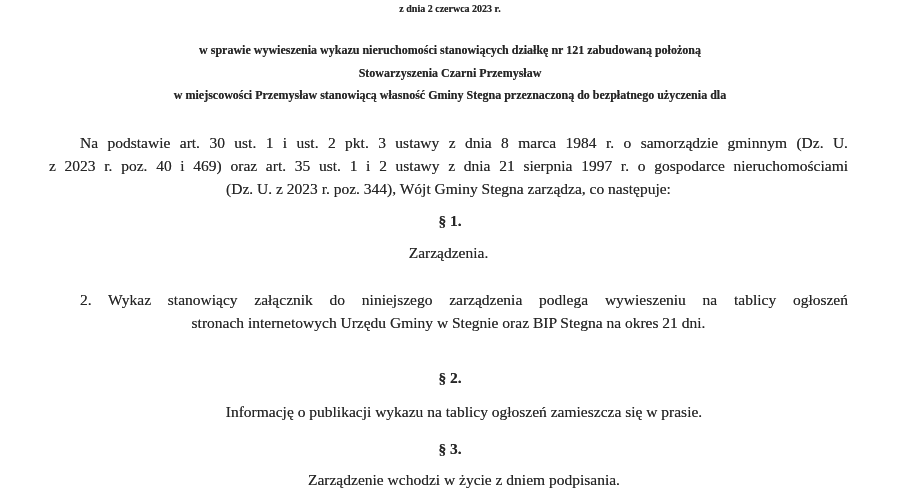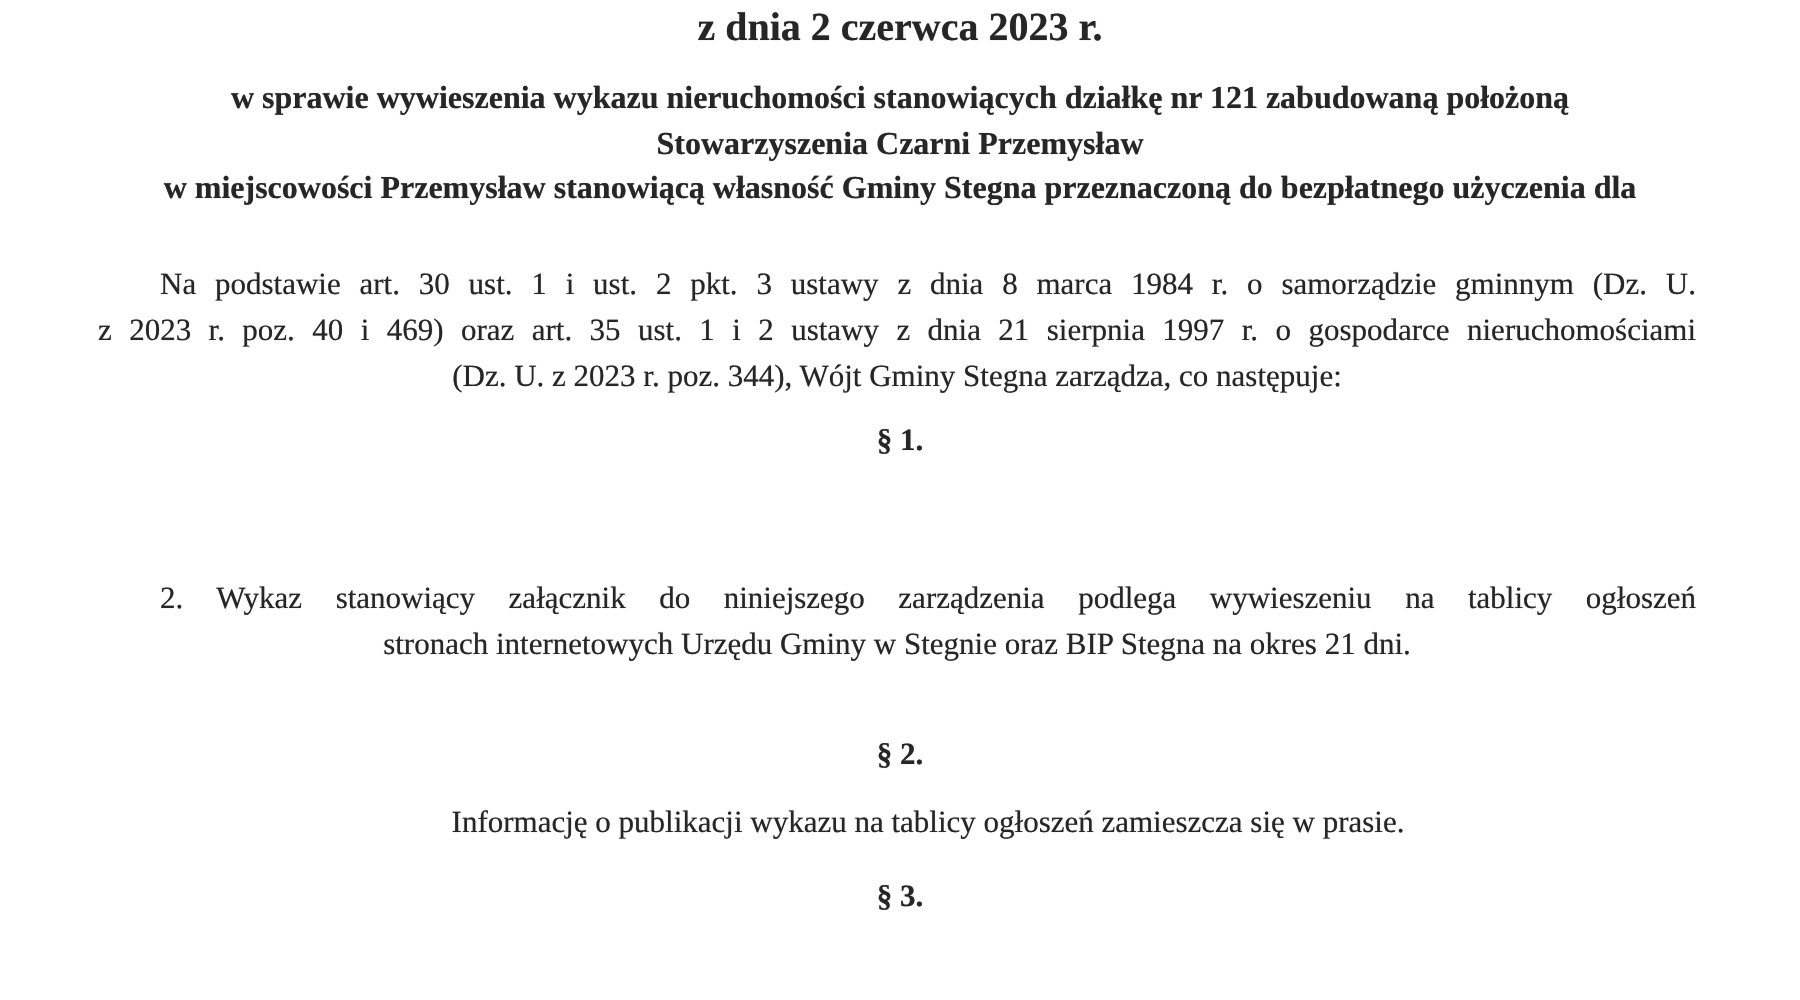--- a/index.html
+++ b/index.html
@@ -20,30 +20,30 @@
   }
   .center-line {
     position: absolute;
     left: 0;
     right: 0;
     text-align: center;
     font-weight: bold;
   }
   .date-line {
     top: 3px;
-    font-size: 20px;
+    font-size: 10px;
   }
   .title-block {
     position: absolute;
     top: 39px;
     left: 30px;
     width: 840px;
     text-align: center;
     font-weight: bold;
-    font-size: 16px;
+    font-size: 12px;
     line-height: 22.5px;
   }
   .body-block {
     position: absolute;
     left: 49px;
     width: 799px;
     font-size: 15.5px;
     line-height: 23px;
   }
   .jline {
@@ -88,29 +88,33 @@
 
   <div class="body-block preamble">
     <div class="jline indent">Na podstawie art. 30 ust. 1 i ust. 2 pkt. 3 ustawy z dnia 8 marca 1984 r. o samorządzie gminnym (Dz. U.</div>
     <div class="jline">z 2023 r. poz. 40 i 469) oraz art. 35 ust. 1 i 2 ustawy z dnia 21 sierpnia 1997 r. o gospodarce nieruchomościami</div>
     <div class="lline">(Dz. U. z 2023 r. poz. 344), Wójt Gminy Stegna zarządza, co następuje:</div>
   </div>
 
   <div class="sec-heading heading-1">§ 1.</div>
 
   <div class="body-block para-1-1">
+    <div class="lline">Zarządzenia.</div>
   </div>
 
   <div class="body-block para-1-2">
     <div class="jline indent">2. Wykaz stanowiący załącznik do niniejszego zarządzenia podlega wywieszeniu na tablicy ogłoszeń</div>
     <div class="lline">stronach internetowych Urzędu Gminy w Stegnie oraz BIP Stegna na okres 21 dni.</div>
   </div>
 
   <div class="sec-heading heading-2">§ 2.</div>
 
   <div class="body-block para-2-1">
     <div class="lline indent">Informację o publikacji wykazu na tablicy ogłoszeń zamieszcza się w prasie.</div>
   </div>
 
   <div class="sec-heading heading-3">§ 3.</div>
 
+  <div class="body-block para-3-1">
+    <div class="lline indent">Zarządzenie wchodzi w życie z dniem podpisania.</div>
+  </div>
 
 </div>
 
 </body></html>

